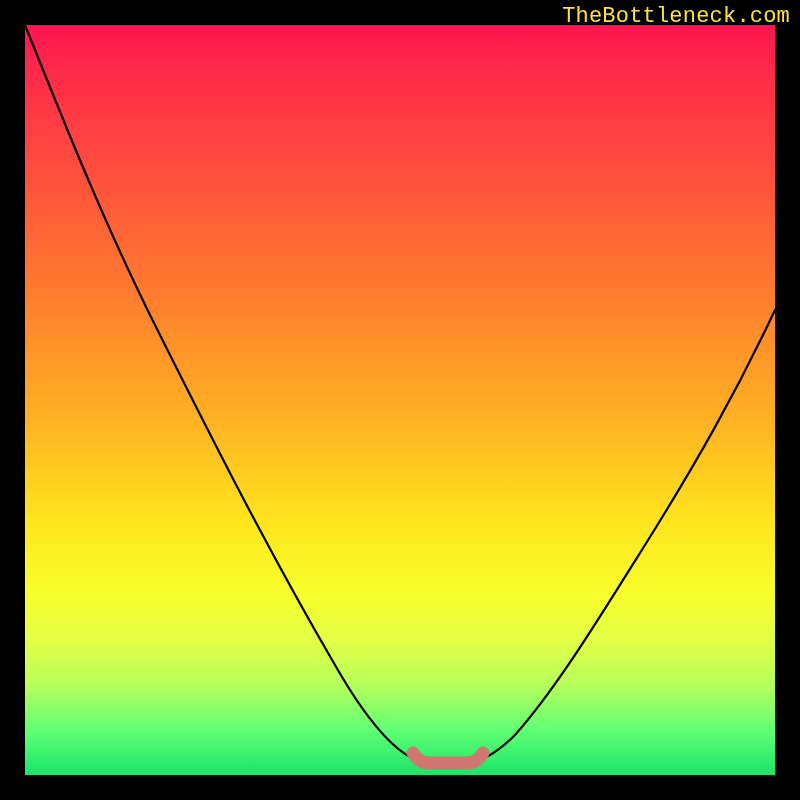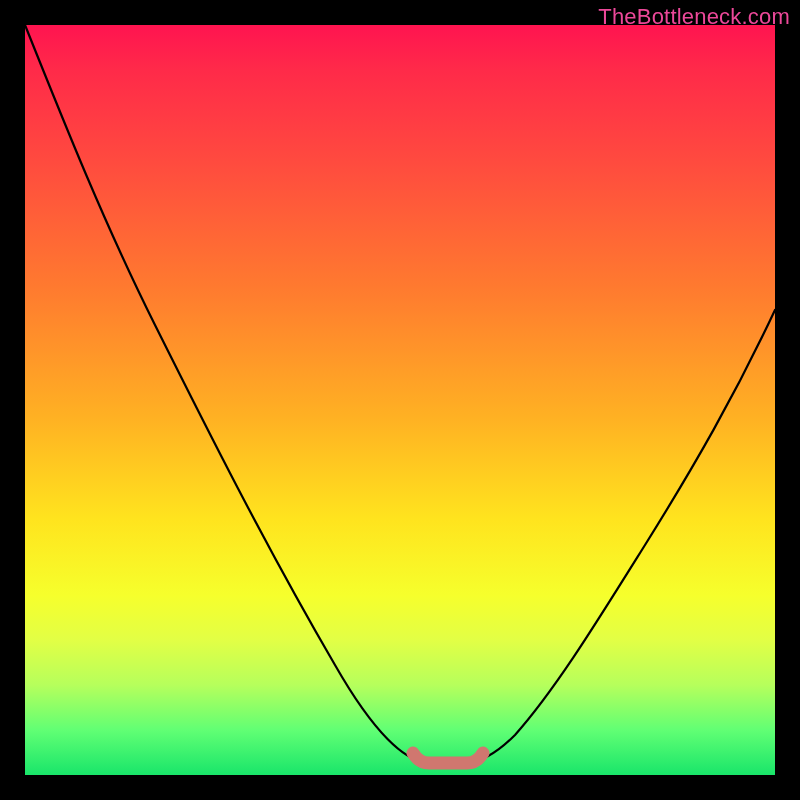--- a/index.html
+++ b/index.html
@@ -35,24 +35,25 @@
       #e2ff45 82%,
       #b6ff5c 88%,
       #61ff74 94%,
       #19e56a 100%
     );
   }
   .watermark {
     position: absolute;
     top: 4px;
     right: 10px;
-    color: #ec4899;
+    color: #fde047;
     font-size: 22px;
     font-weight: 500;
     letter-spacing: 0.2px;
+    font-family: Liberation Mono, monospace;
   }
   svg.curve {
     position: absolute;
     left: 0;
     top: 0;
     width: 750px;
     height: 750px;
     overflow: visible;
   }
 </style>

